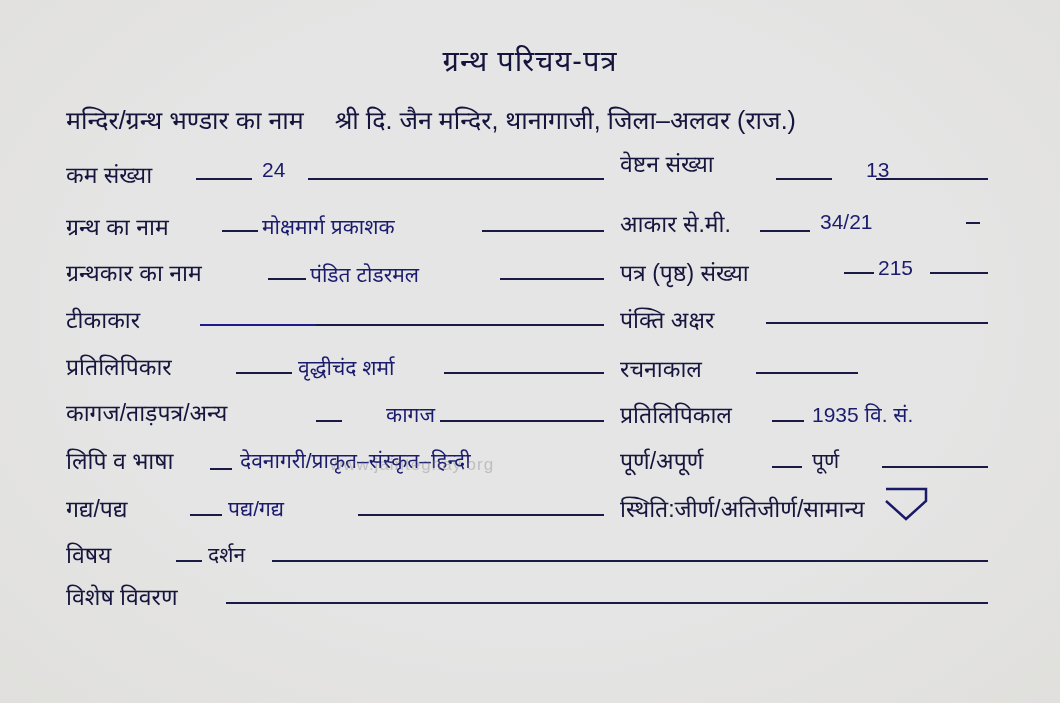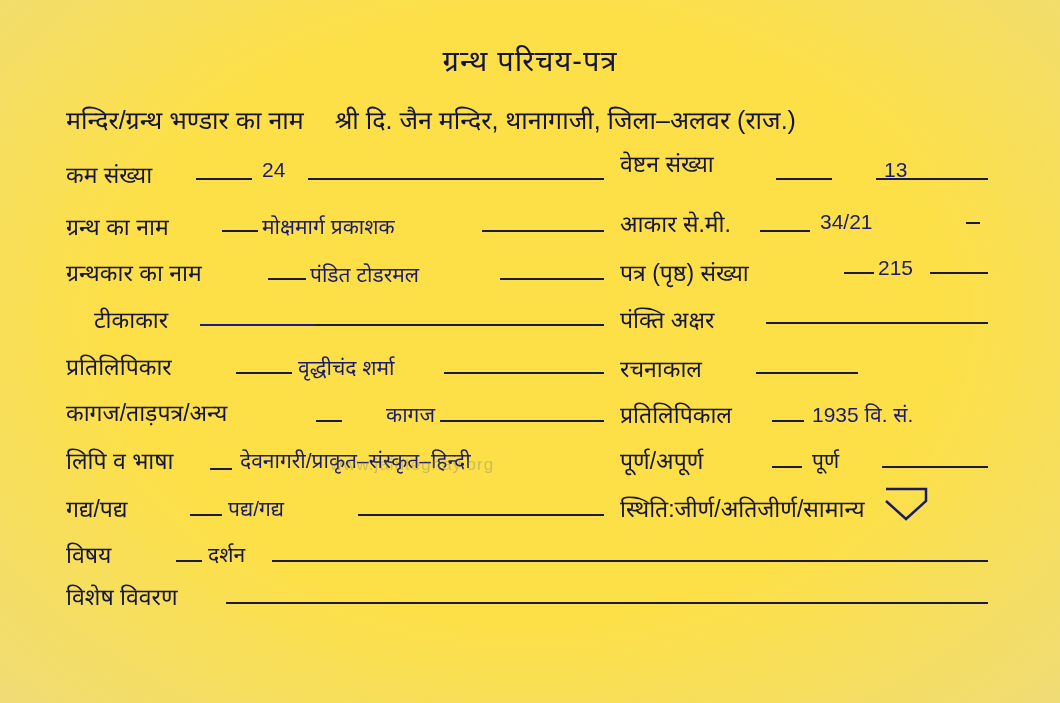--- a/index.html
+++ b/index.html
@@ -4,21 +4,21 @@
 <style>
   html, body {
     margin: 0;
     padding: 0;
     background: #ffffff;
   }
   #page {
     position: relative;
     width: 1060px;
     height: 703px;
-    background: #fde047;
+    background: #e5e5e5;
     font-family: "Liberation Sans", sans-serif;
     color: #12123a;
     overflow: hidden;
   }
   
   #page::before {
     content: "";
     position: absolute;
     inset: 0;
     background:
@@ -119,21 +119,21 @@
   <div class="lbl" style="left:66px; top:210px;">ग्रन्थ का नाम</div>
   <div class="val" style="left:262px; top:212px;">मोक्षमार्ग प्रकाशक</div>
   <div class="rule" style="left:222px; top:230px; width:36px;"></div>
   <div class="rule" style="left:482px; top:230px; width:122px;"></div>
 
   <div class="lbl" style="left:66px; top:256px;text-align:right;">ग्रन्थकार का नाम</div>
   <div class="val" style="left:310px; top:260px;">पंडित टोडरमल</div>
   <div class="rule" style="left:268px; top:278px; width:38px;"></div>
   <div class="rule" style="left:500px; top:278px; width:104px;"></div>
 
-  <div class="lbl" style="left:66px; top:303px;margin-left:28px;">टीकाकार</div>
+  <div class="lbl" style="left:66px; top:303px;">टीकाकार</div>
   <div class="val" style="left:230px; top:303px;"></div>
   <div class="rule thin" style="left:200px; top:324px; width:116px; border-top-color:#1b1b8c;"></div>
   <div class="rule" style="left:316px; top:324px; width:288px;"></div>
 
   <div class="lbl" style="left:66px; top:350px;">प्रतिलिपिकार</div>
   <div class="val" style="left:298px; top:353px;">वृद्धीचंद शर्मा</div>
   <div class="rule" style="left:236px; top:372px; width:56px;"></div>
   <div class="rule" style="left:444px; top:372px; width:160px;"></div>
 
   <div class="lbl" style="left:66px; top:396px;">कागज/ताड़पत्र/अन्य</div>
@@ -153,21 +153,21 @@
   <div class="lbl" style="left:66px; top:538px;">विषय</div>
   <div class="val dark" style="left:208px; top:540px;">दर्शन</div>
   <div class="rule" style="left:176px; top:560px; width:26px;"></div>
   <div class="rule" style="left:272px; top:560px; width:716px;"></div>
 
   <div class="lbl" style="left:66px; top:580px;">विशेष विवरण</div>
   <div class="val" style="left:260px; top:580px;"></div>
   <div class="rule" style="left:226px; top:602px; width:762px;"></div>
 
   <div class="lbl" style="left:620px; top:147px;">वेष्टन संख्या</div>
-  <div class="val" style="left:884px; top:158px;">13</div>
+  <div class="val" style="left:866px; top:158px;">13</div>
   <div class="rule" style="left:776px; top:178px; width:56px;"></div>
   <div class="rule" style="left:876px; top:178px; width:112px;"></div>
 
   <div class="lbl" style="left:620px; top:207px;">आकार से.मी.</div>
   <div class="val" style="left:820px; top:210px;">34/21</div>
   <div class="rule" style="left:760px; top:230px; width:50px;"></div>
   <div class="dash" style="left:966px; top:222px;"></div>
 
   <div class="lbl" style="left:620px; top:256px;">पत्र (पृष्ठ) संख्या</div>
   <div class="val" style="left:878px; top:256px;">215</div>

